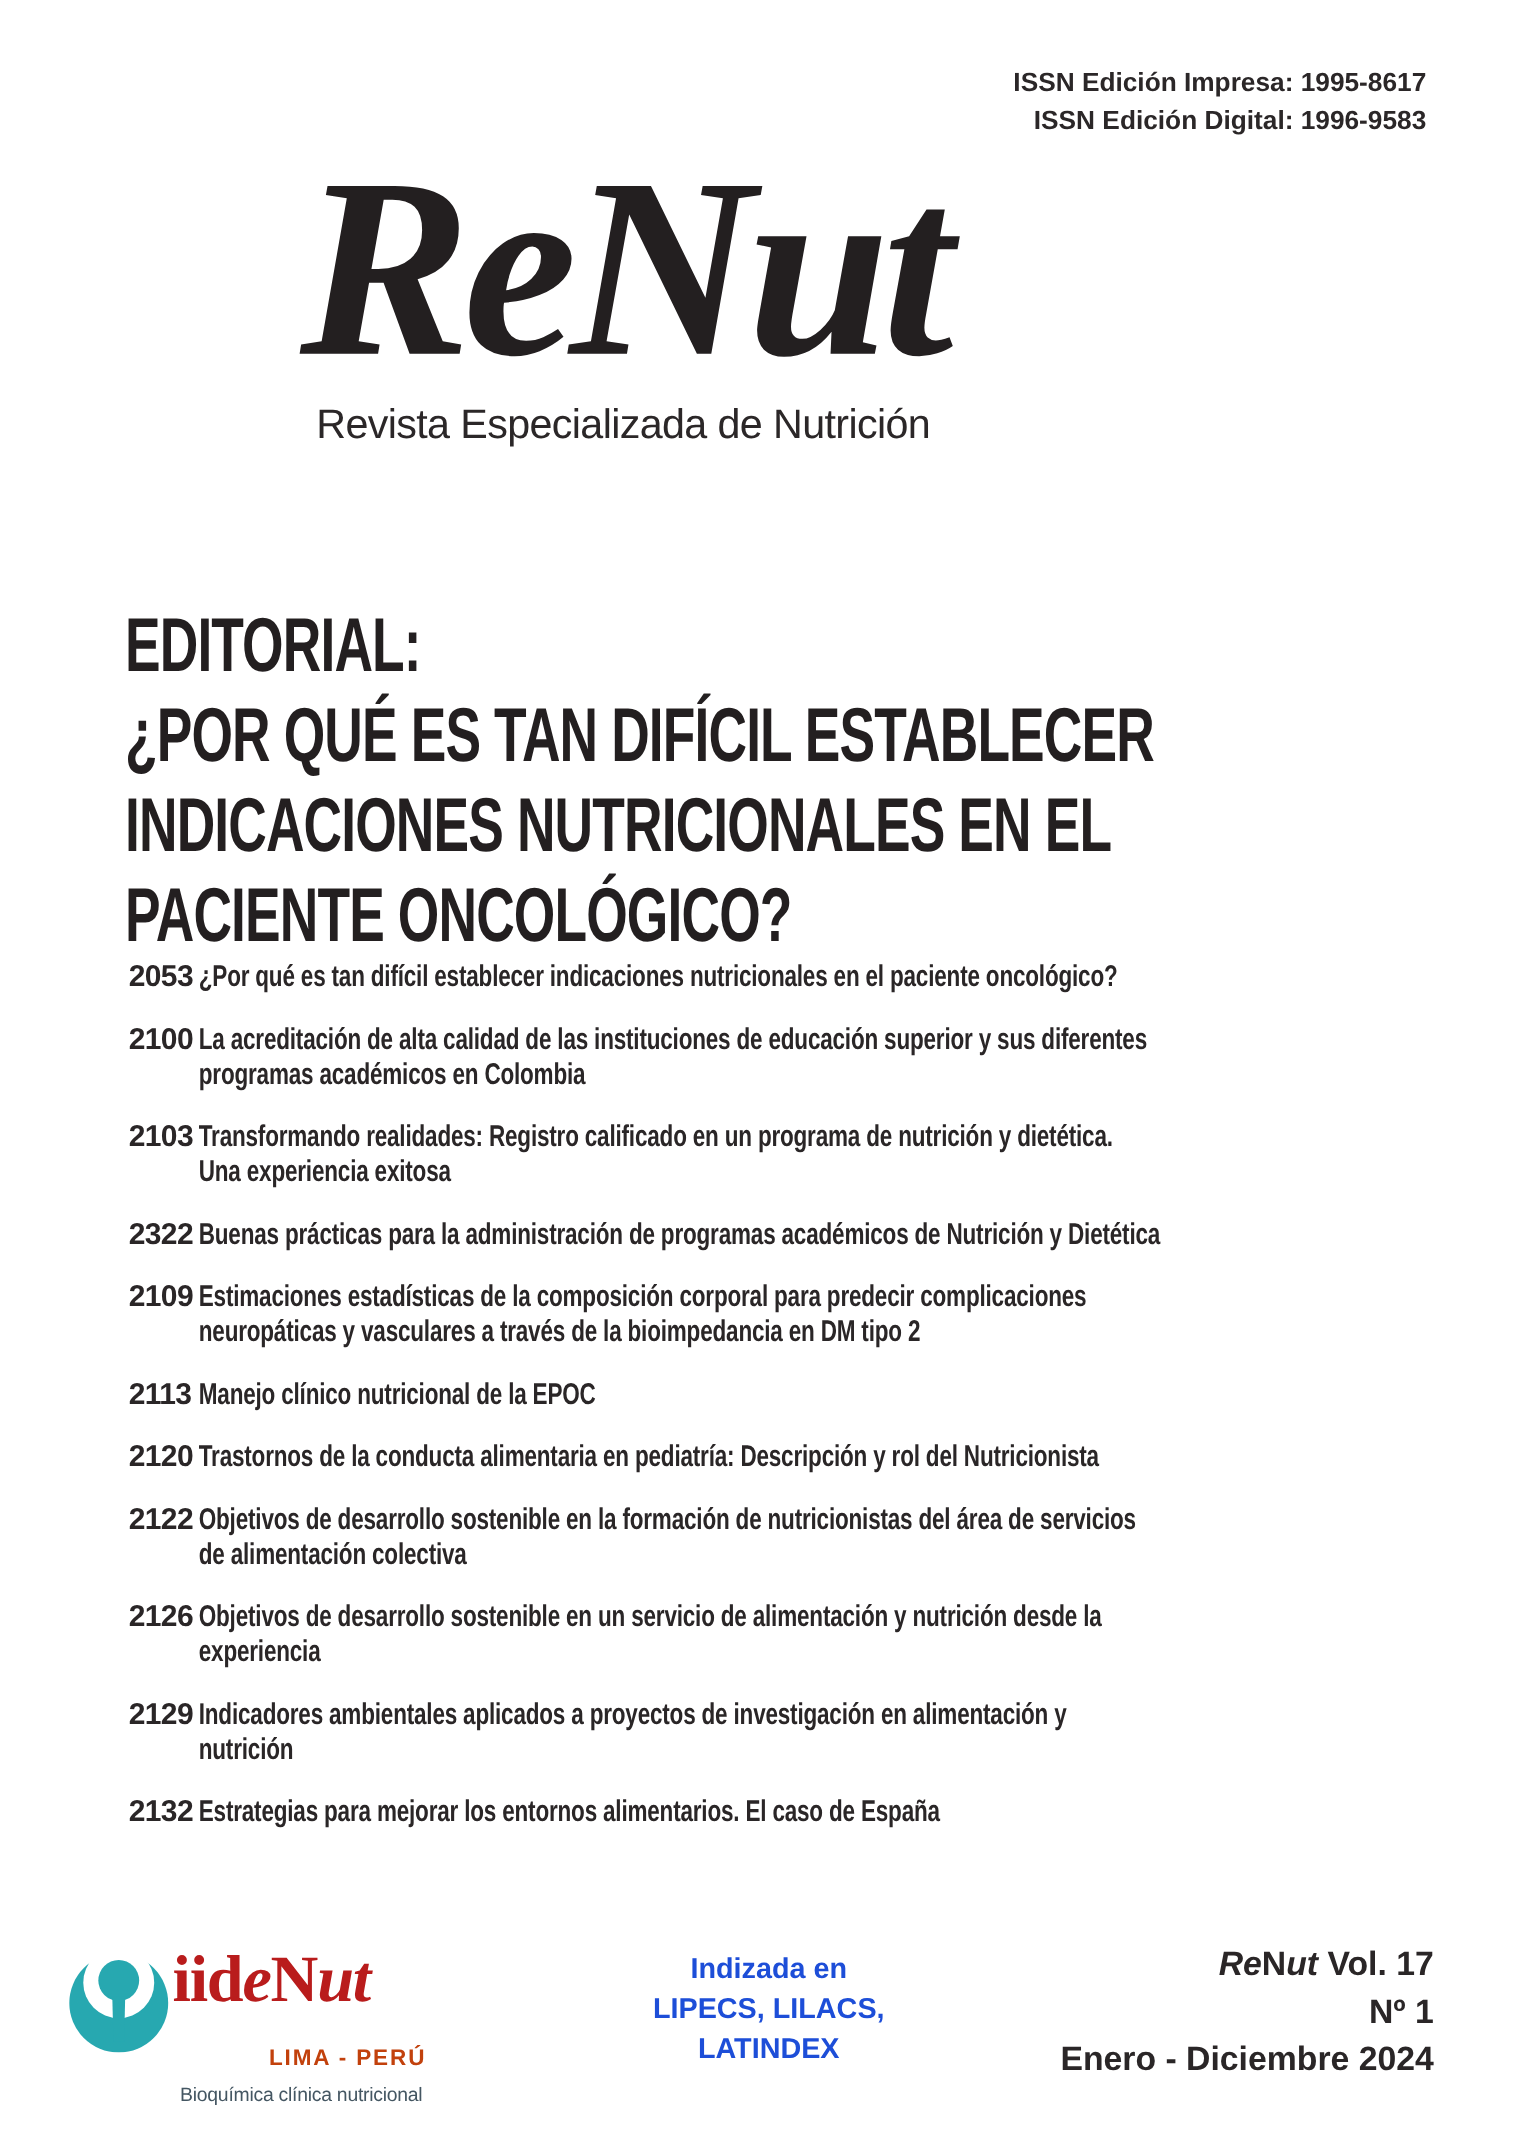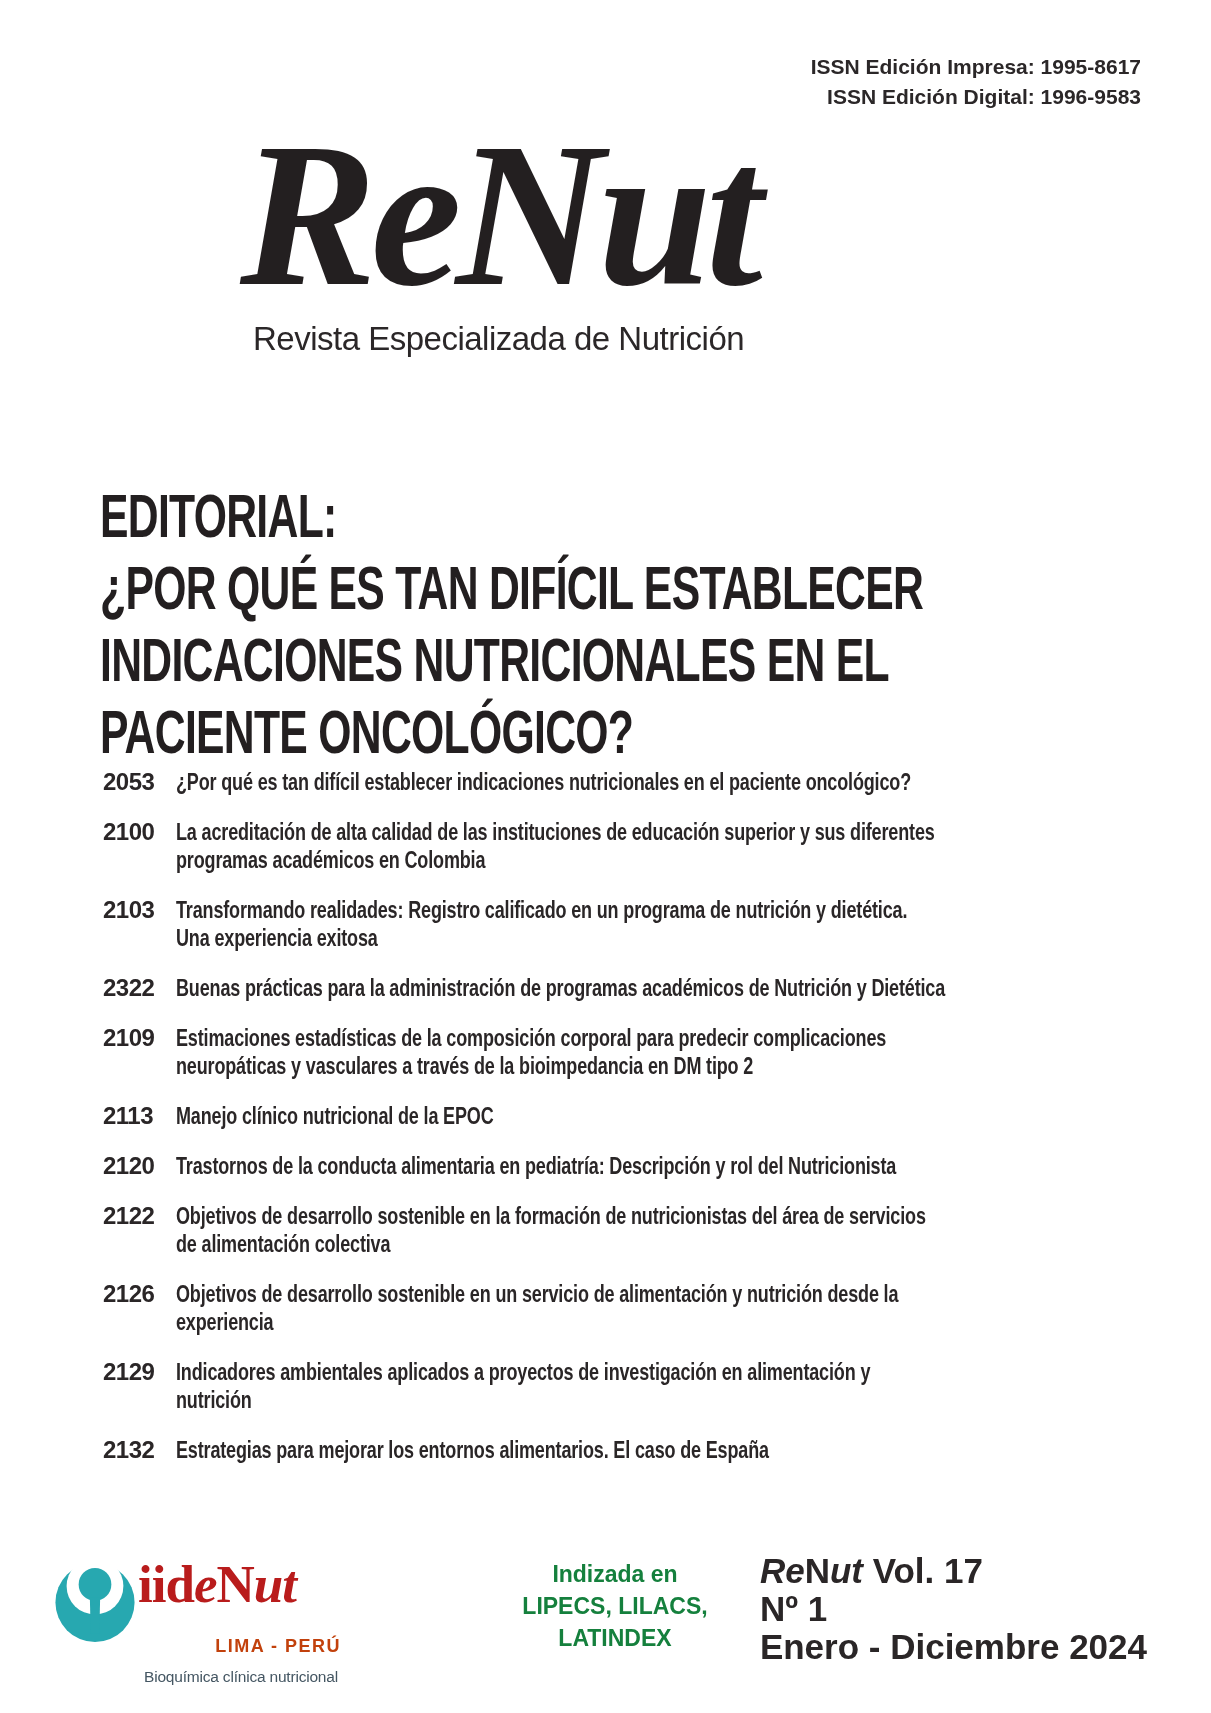--- a/index.html
+++ b/index.html
@@ -69,21 +69,21 @@
     top:768px;
     width:1108px;
   }
   .toc-row{
     display:flex;
     align-items:flex-start;
     margin-bottom:22px;
   }
   .toc-num{
     flex:0 0 56px;
-    margin-right:17px;
+    margin-right:0;
     font-size:24px;
     font-weight:bold;
     line-height:28px;
     letter-spacing:-0.5px;
     color:#2a2627;
   }
   .toc-title{
     display:inline-block;
     width:1250px;
     font-size:24px;
@@ -140,27 +140,28 @@
   .footer-center{
     position:absolute;
     left:440px;
     top:1558px;
     width:350px;
     text-align:center;
     font-size:23px;
     font-weight:bold;
     line-height:32px;
     white-space:pre-line;
-    color:#15803d;
+    color:#1d4ed8;
   }
   .footer-right{
     position:absolute;
     right:56px;
     top:1552px;
-    font-size:35px;
+    text-align:right;
+    font-size:27px;
     font-weight:bold;
     line-height:38px;
     color:#2a2627;
     white-space:nowrap;
     margin-left:24px;
   }
   .it{font-style:italic;}
 </style>
 </head>
 <body>

